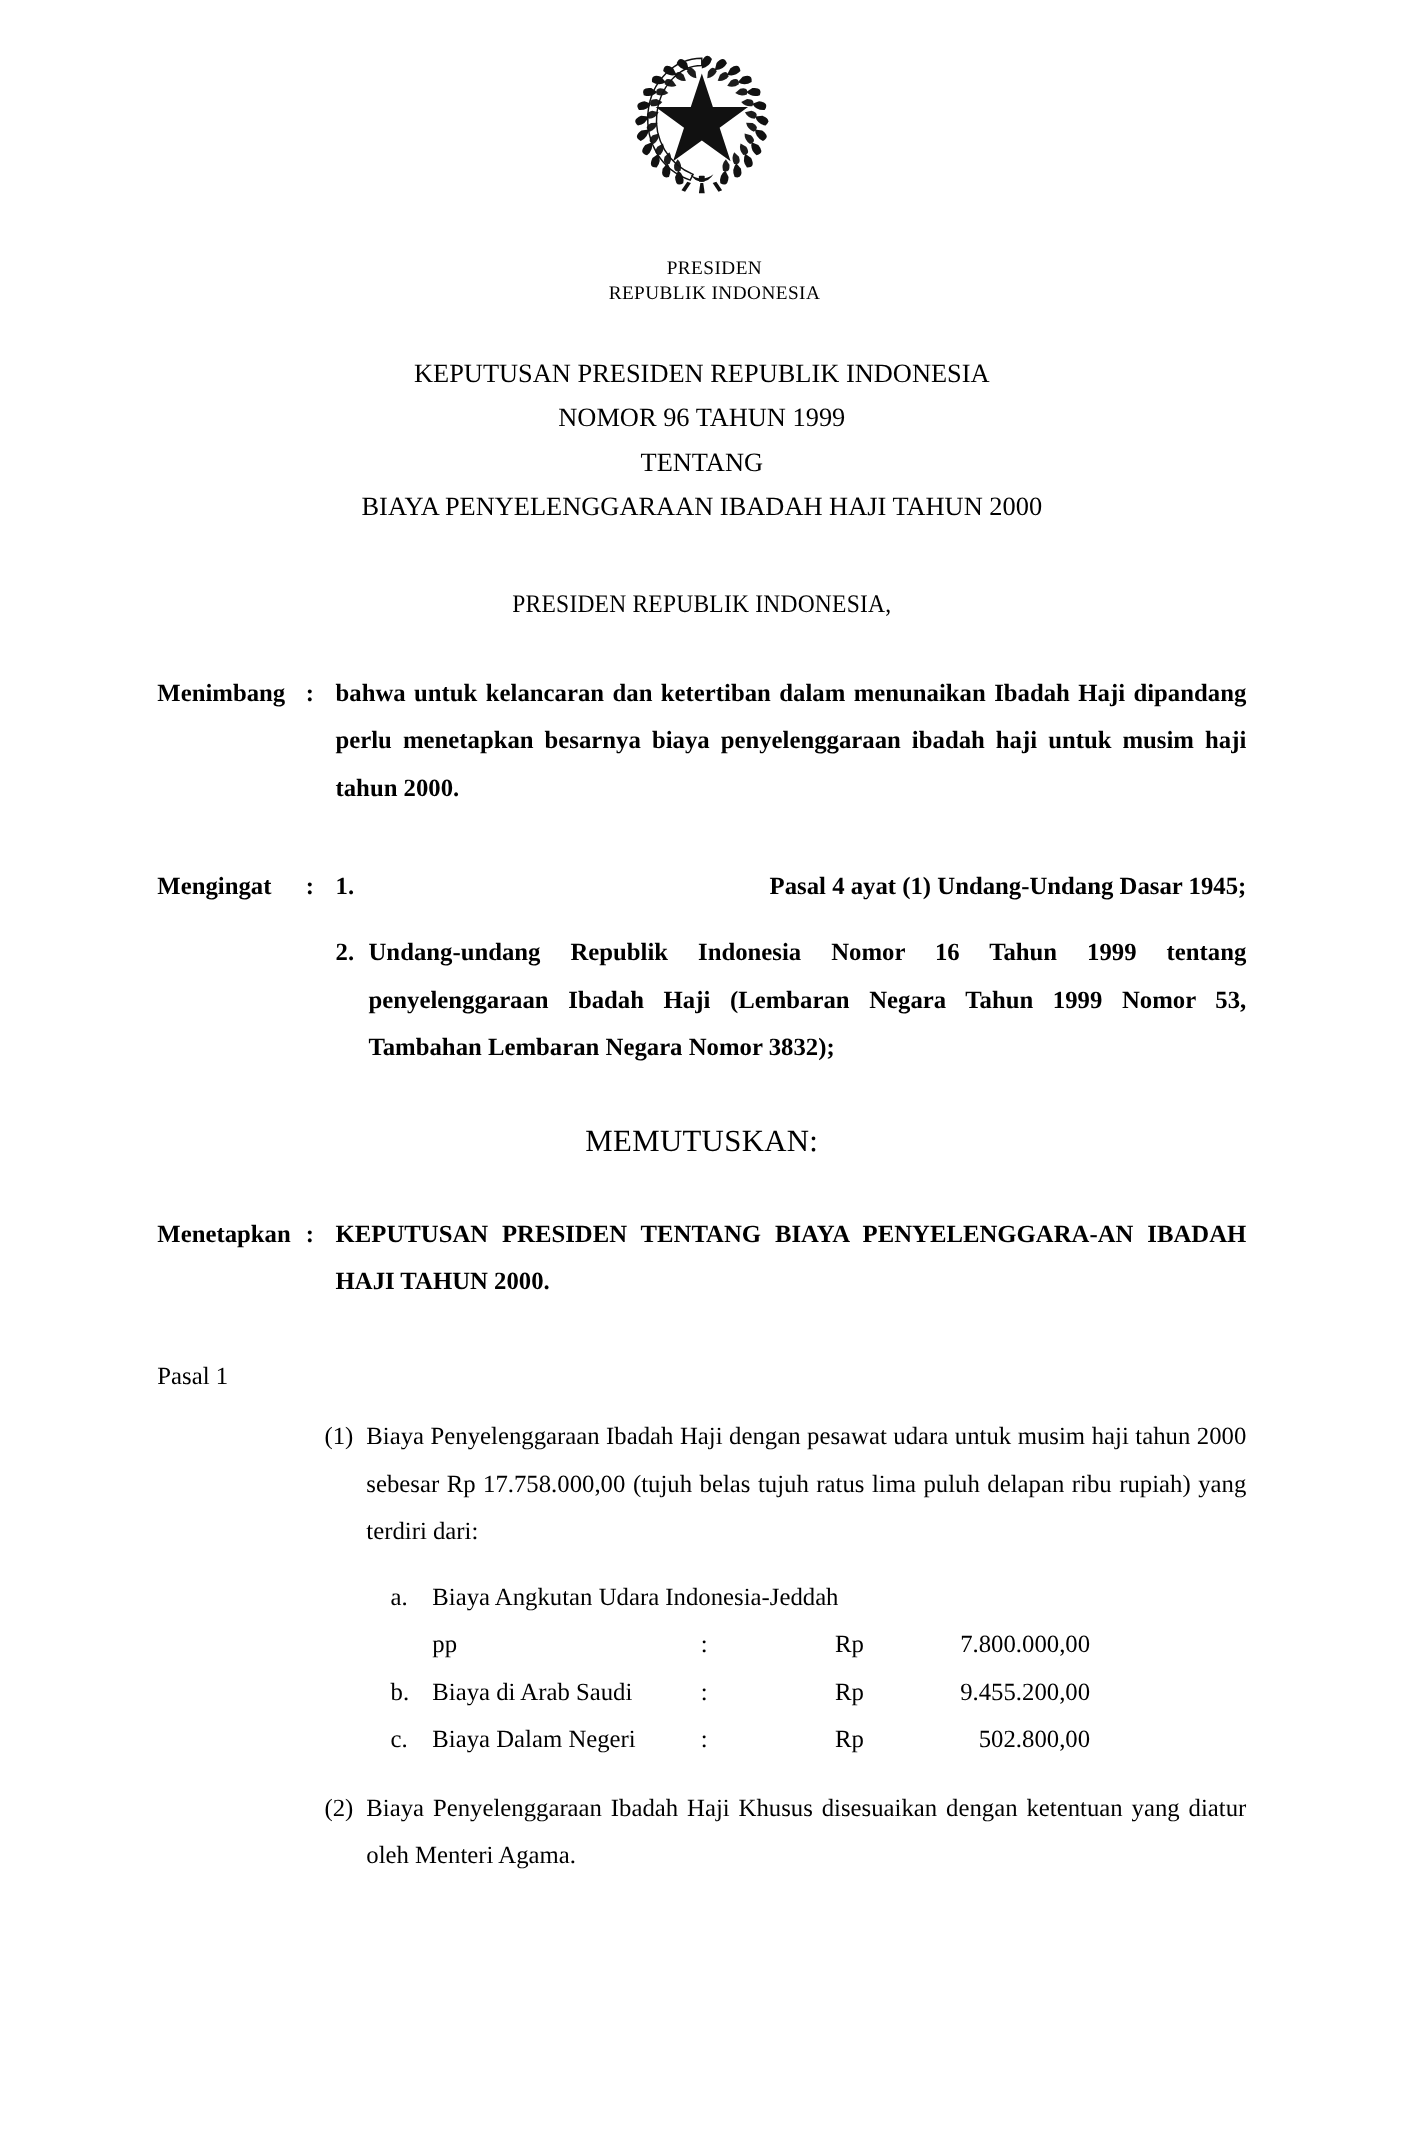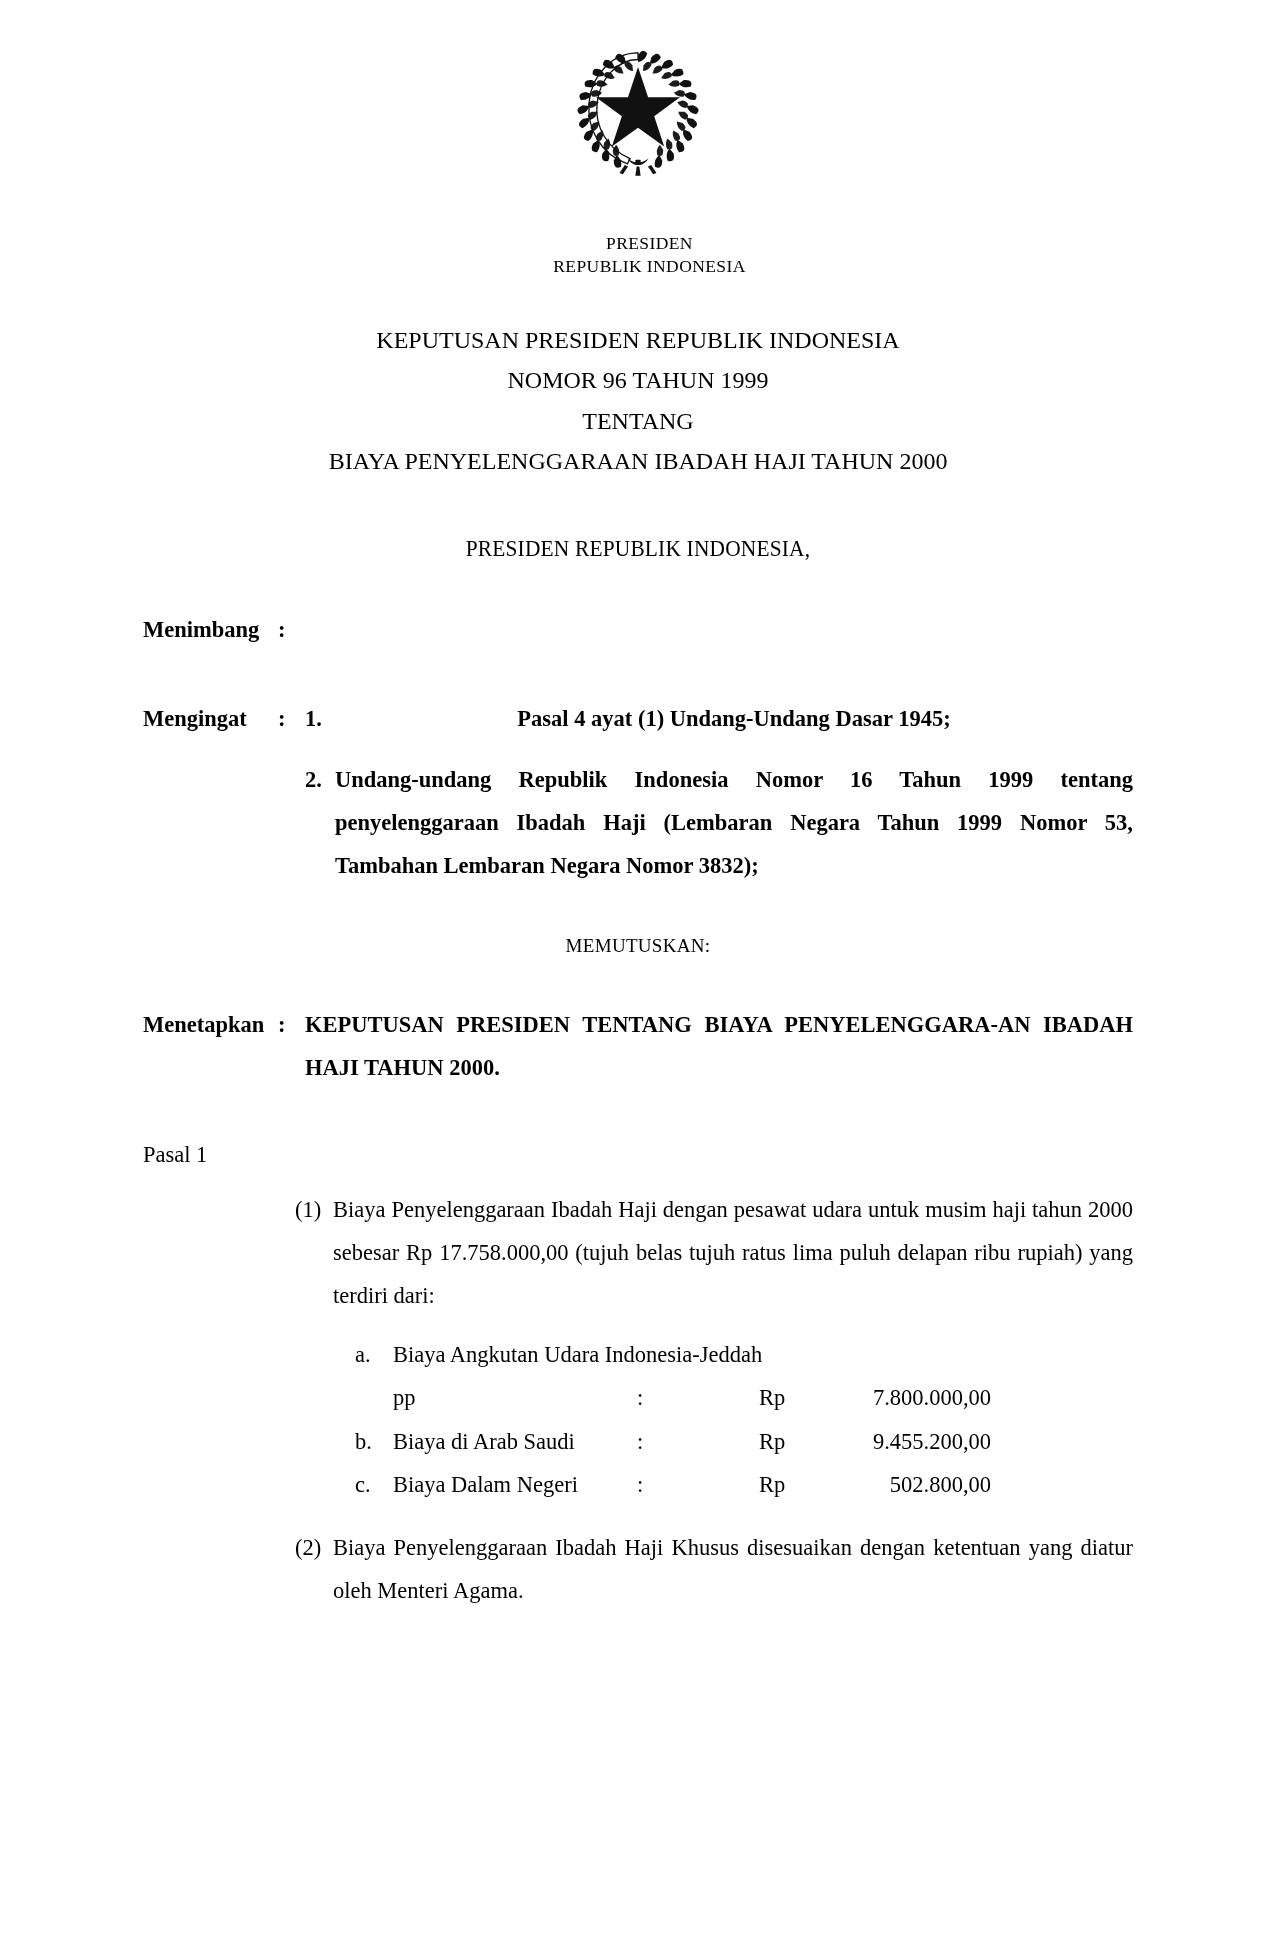--- a/index.html
+++ b/index.html
@@ -114,25 +114,25 @@
     font-size: 22.5px;
     line-height: 1.92;
   }
   .num-text {
     flex: 1 1 auto;
     font-size: 22.5px;
     line-height: 1.92;
     text-align: justify;
     text-justify: inter-word;
   }
-  .num-text.nojustify { text-align: center; }
+  .num-text.nojustify { text-align: right; }
 
   .memutuskan {
     text-align: center;
-    font-size: 19px;
+    font-size: 28px;
     margin-top: 48px;
     letter-spacing: 0.3px;
   }
 
   .pasal-heading {
     text-align: left;
     font-size: 22.5px;
     margin-top: 52px;
   }
 
@@ -273,20 +273,21 @@
       <div class="title-line">NOMOR 96 TAHUN 1999</div>
       <div class="title-line">TENTANG</div>
       <div class="title-line">BIAYA PENYELENGGARAAN IBADAH HAJI TAHUN 2000</div>
     </div>
 
     <div class="consider-heading">PRESIDEN REPUBLIK INDONESIA,</div>
 
     <div class="clause">
       <div class="clause-label">Menimbang</div>
       <div class="clause-colon">:</div>
+      <div class="clause-body">bahwa untuk kelancaran dan ketertiban dalam menunaikan Ibadah Haji dipandang perlu menetapkan besarnya biaya penyelenggaraan ibadah haji untuk musim haji tahun 2000.</div>
     </div>
 
     <div class="clause">
       <div class="clause-label">Mengingat</div>
       <div class="clause-colon">:</div>
       <div class="clause-body nojustify">
         <div class="num-item">
           <div class="num-marker">1.</div>
           <div class="num-text nojustify">Pasal 4 ayat (1) Undang-Undang Dasar 1945;</div>
         </div>

